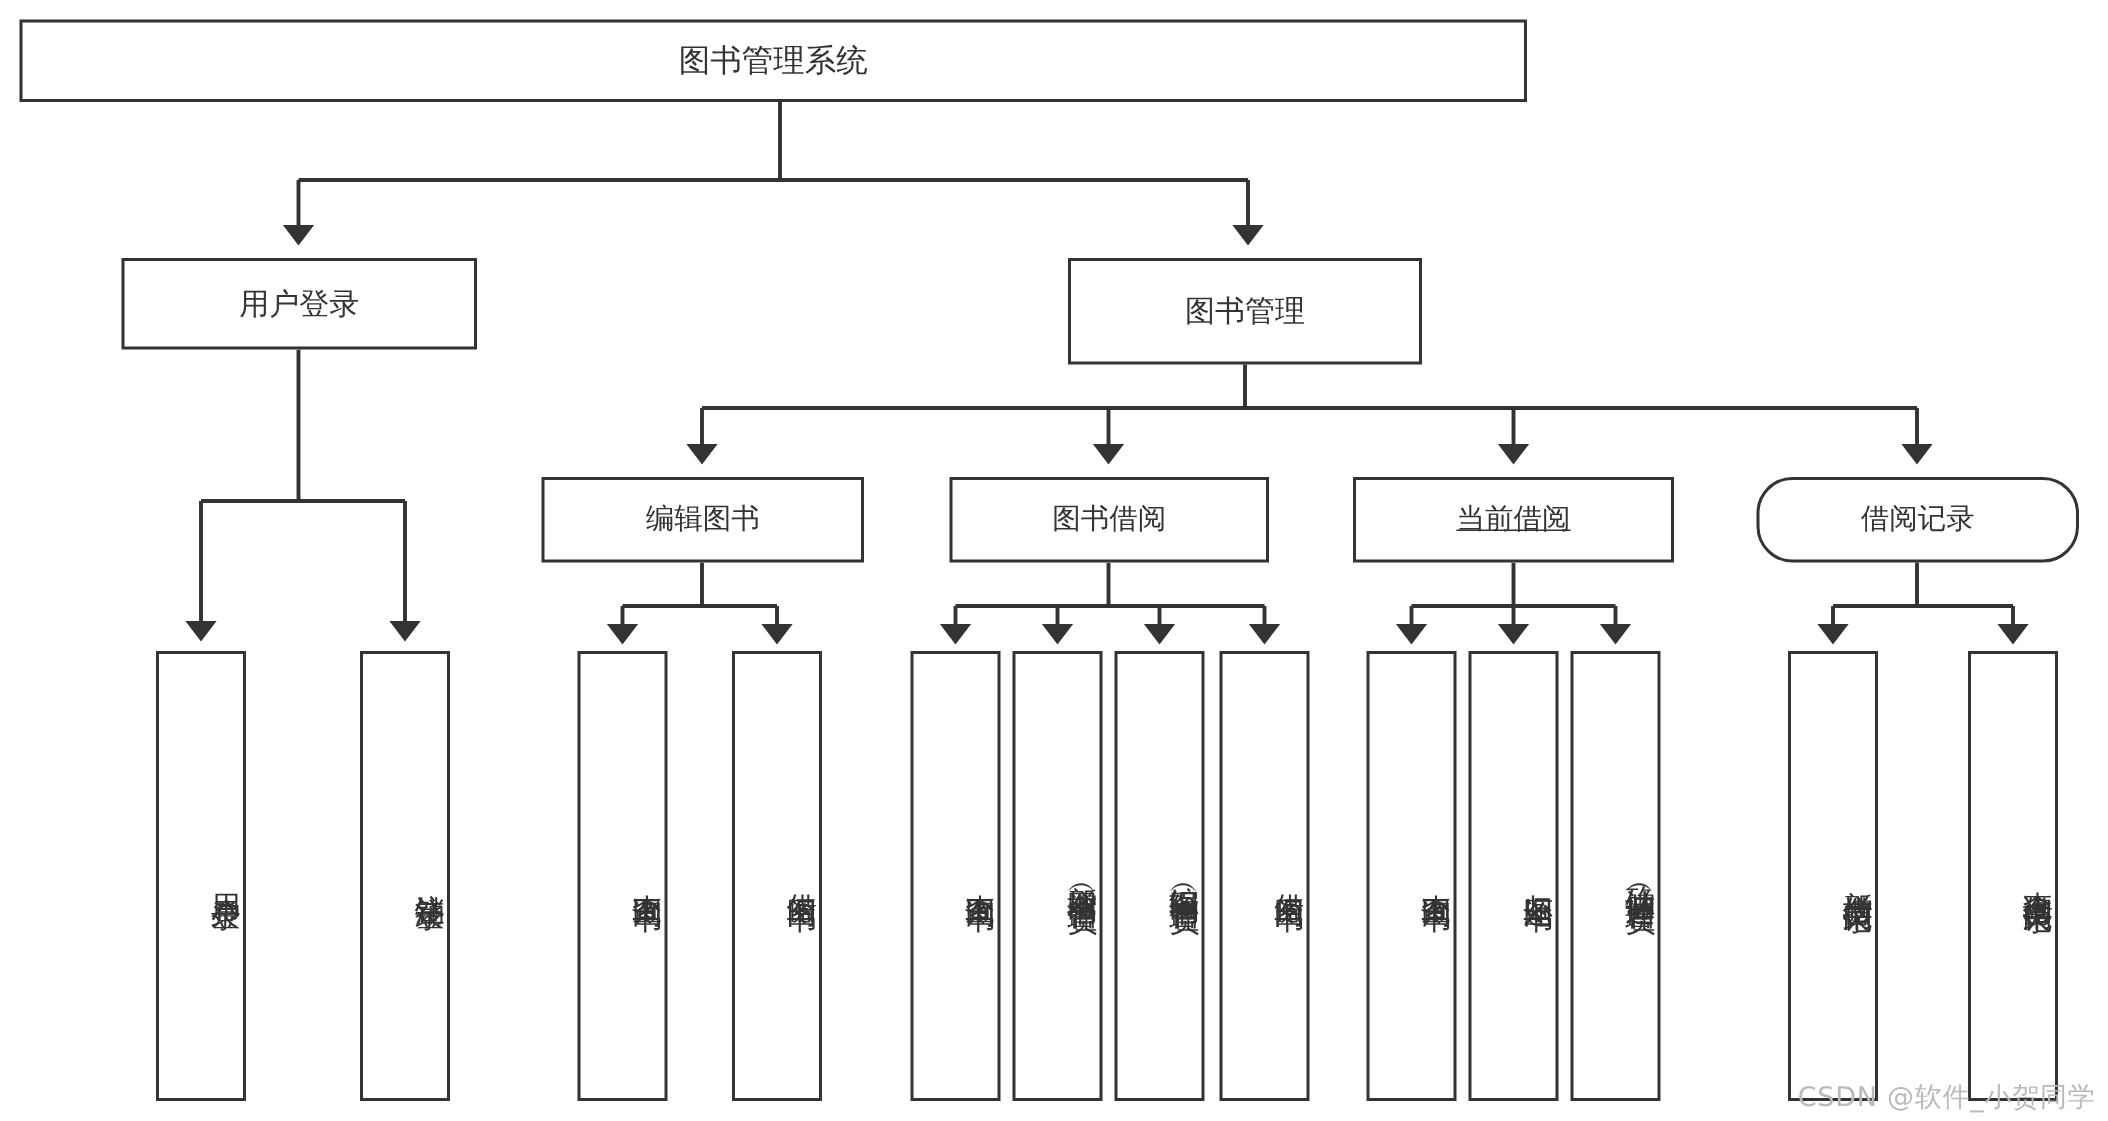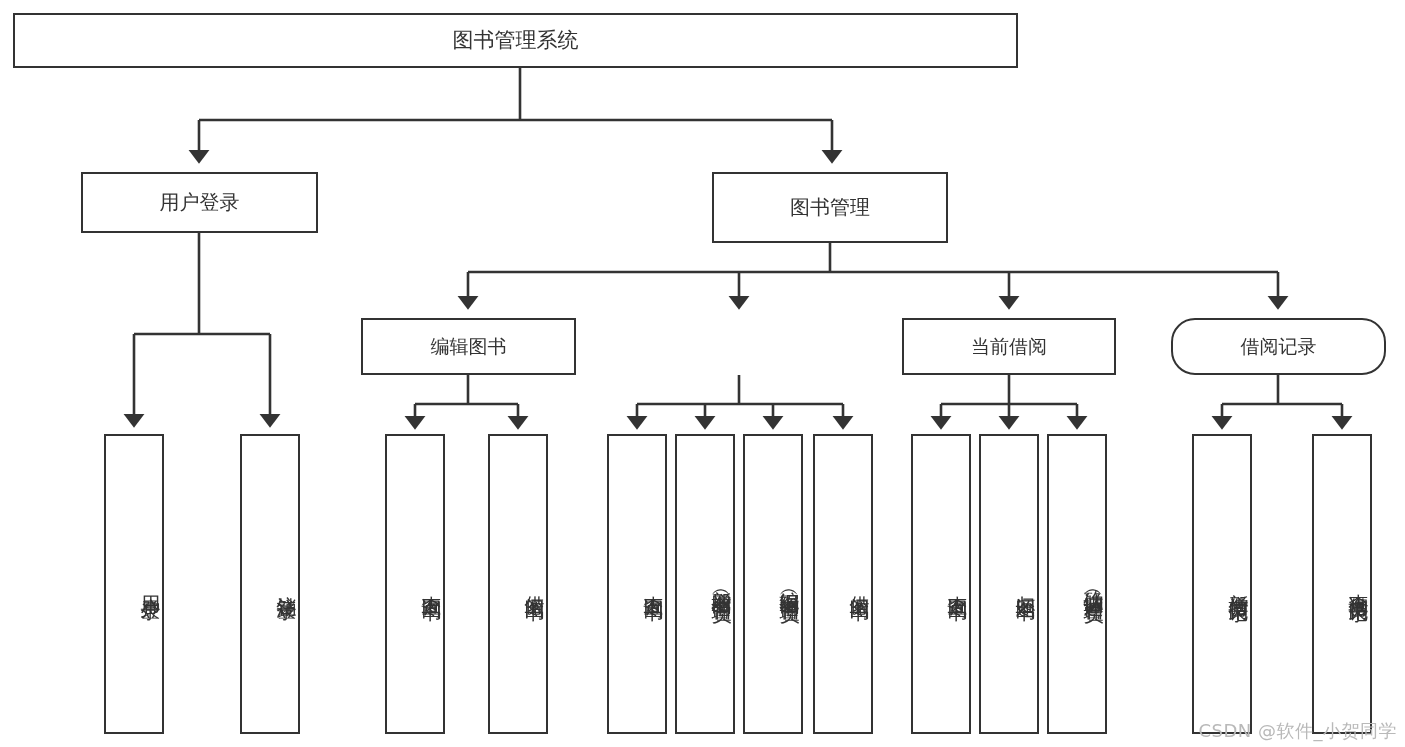--- a/index.html
+++ b/index.html
@@ -138,22 +138,25 @@
   </div>
 
   <div class="node node-l1" style="left:712px; top:172px; width:236px; height:71px;">
     <span>图书管理</span>
   </div>
 
   <div class="node node-l2" style="left:361px; top:318px; width:215px; height:57px;">
     <span>编辑图书</span>
   </div>
 
-
-  <div class="node node-l2" style="left:902px; top:318px; width:214px; height:57px;">
+  <div class="node node-l2" style="left:633px; top:318px; width:213px; height:57px;">
+    <span>图书借阅</span>
+  </div>
+
+  <div class="node node-l2" style="left:902px; top:318px; width:214px; height:57px;text-decoration:underline;">
     <span>当前借阅</span>
   </div>
 
   <div class="node node-l2" style="left:1171px; top:318px; width:215px; height:57px;border-radius:24px;">
     <span>借阅记录</span>
   </div>
 
   <div class="node node-leaf" style="left:104px; top:434px; width:60px; height:300px;">
     <span class="leaf-text">用户登录</span>
   </div>

